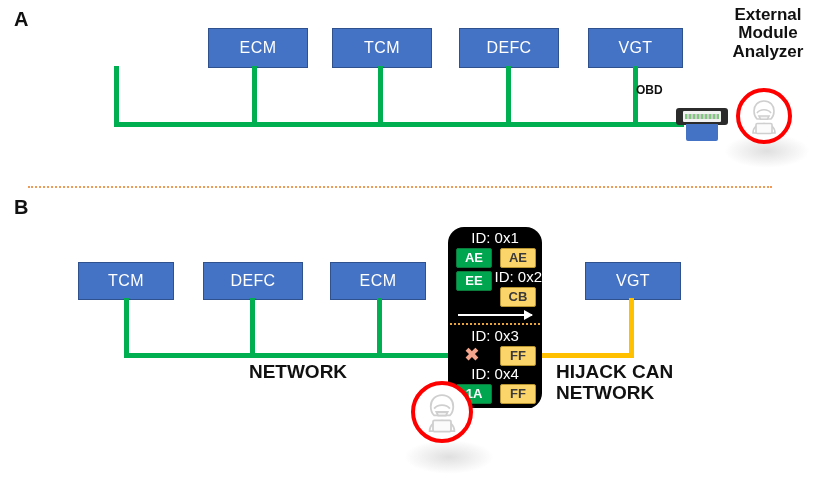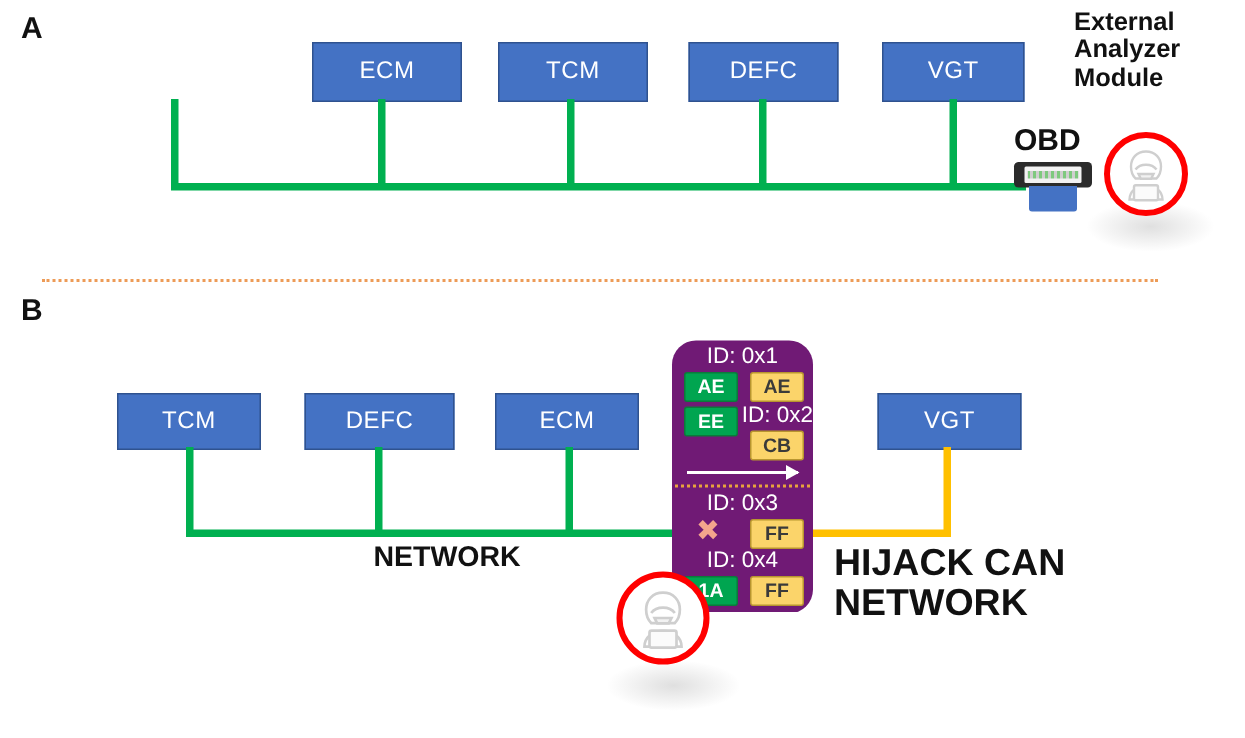--- a/index.html
+++ b/index.html
@@ -39,21 +39,21 @@
           background:#ffffff;box-sizing:border-box;}
   .hacker svg{display:block;}
 
   .shadow{position:absolute;background:radial-gradient(ellipse at center,
           rgba(150,150,150,.30) 0%, rgba(150,150,150,0) 70%);border-radius:50%;}
 
   
   .divider{position:absolute;border-top:2px dotted #ED9B57;}
 
   
-  .module{position:absolute;background:#701a75;border-radius:16px;}
+  .module{position:absolute;background:#000000;border-radius:16px;}
   .mod-id{position:absolute;color:#ffffff;font-size:15px;text-align:center;
           width:100%;left:0;}
   .chip{position:absolute;font-size:13px;font-weight:bold;text-align:center;
         line-height:18px;height:18px;border-radius:2px;}
   .chip-g{background:#00A550;color:#ffffff;border:1px solid #0b7a3b;}
   .chip-y{background:#FBD46A;color:#3a3a3a;border:1px solid #b8952f;}
   .xmark{position:absolute;color:#F4A58C;font-size:19px;font-weight:bold;
          line-height:19px;}
   .arrow{position:absolute;height:2px;background:#ffffff;}
   .arrow::after{content:"";position:absolute;top:-4px;width:0;height:0;
@@ -83,32 +83,32 @@
   </div>
 
   <div class="wire" style="left:114px;top:66px;width:5px;height:60px;"></div>
   <div class="wire" style="left:252px;top:66px;width:5px;height:60px;"></div>
   <div class="wire" style="left:378px;top:66px;width:5px;height:60px;"></div>
   <div class="wire" style="left:506px;top:66px;width:5px;height:60px;"></div>
   <div class="wire" style="left:633px;top:66px;width:5px;height:60px;"></div>
 
   <div class="wire" style="left:114px;top:122px;width:570px;height:5px;"></div>
 
-  <div class="hdr" style="left:676px;top:84px;font-size:20px;">OBD</div>
+  <div class="hdr" style="left:636px;top:84px;font-size:12px;">OBD</div>
   <div class="obd" style="left:676px;top:108px;width:52px;height:34px;">
     <div class="obd-shell"></div>
     <div class="obd-pins"></div>
     <div class="obd-pinrow"></div>
     <div class="obd-body"></div>
   </div>
 
-  <div class="hdr" style="left:716px;top:6px;width:104px;font-size:17px;text-align:left;">
+  <div class="hdr" style="left:716px;top:6px;width:104px;font-size:17px;text-align:center;">
     <div>External</div>
+    <div>Module</div>
     <div>Analyzer</div>
-    <div>Module</div>
   </div>
 
   <div class="shadow" style="left:724px;top:134px;width:86px;height:34px;"></div>
   <div class="hacker" style="left:736px;top:88px;width:56px;height:56px;">
     <svg width="48" height="48" viewBox="0 0 48 48" aria-hidden="true">
       <g fill="none" stroke="#cfcfcf" stroke-width="1.6">
         <path d="M24 9c-6.2 0-10 4.4-10 10 0 4 1.6 6.6 3 8h14c1.4-1.4 3-4 3-8 0-5.6-3.8-10-10-10z"></path>
         <path d="M17 21c1.6-2.2 4-3.2 7-3.2s5.4 1 7 3.2"></path>
         <path d="M19 24h10l-1.6 3.2h-6.8z" fill="#f2f2f2"></path>
         <path d="M13 41c0-5.6 4.8-9.4 11-9.4S35 35.4 35 41z"></path>
@@ -140,21 +140,21 @@
   <div class="wire" style="left:250px;top:298px;width:5px;height:59px;"></div>
   <div class="wire" style="left:377px;top:298px;width:5px;height:59px;"></div>
   <div class="wire" style="left:124px;top:353px;width:330px;height:5px;"></div>
 
   <div class="wire-y" style="left:629px;top:298px;width:5px;height:59px;"></div>
   <div class="wire-y" style="left:534px;top:353px;width:100px;height:5px;"></div>
 
   <div class="hdr" style="left:228px;top:362px;font-size:19px;text-align:center;width:140px;">
     <div>NETWORK</div>
   </div>
-  <div class="hdr" style="left:556px;top:362px;font-size:25px;text-align:left;width:160px;">
+  <div class="hdr" style="left:556px;top:362px;font-size:19px;text-align:left;width:160px;">
     <div>HIJACK CAN</div>
     <div>NETWORK</div>
   </div>
 
   <div class="module" style="left:448px;top:227px;width:94px;height:182px;">
 
     <div class="mod-id" style="top:2px;">ID: 0x1</div>
     <div class="chip chip-g" style="left:8px;top:21px;width:34px;">AE</div>
     <div class="chip chip-y" style="left:52px;top:21px;width:34px;">AE</div>
 

